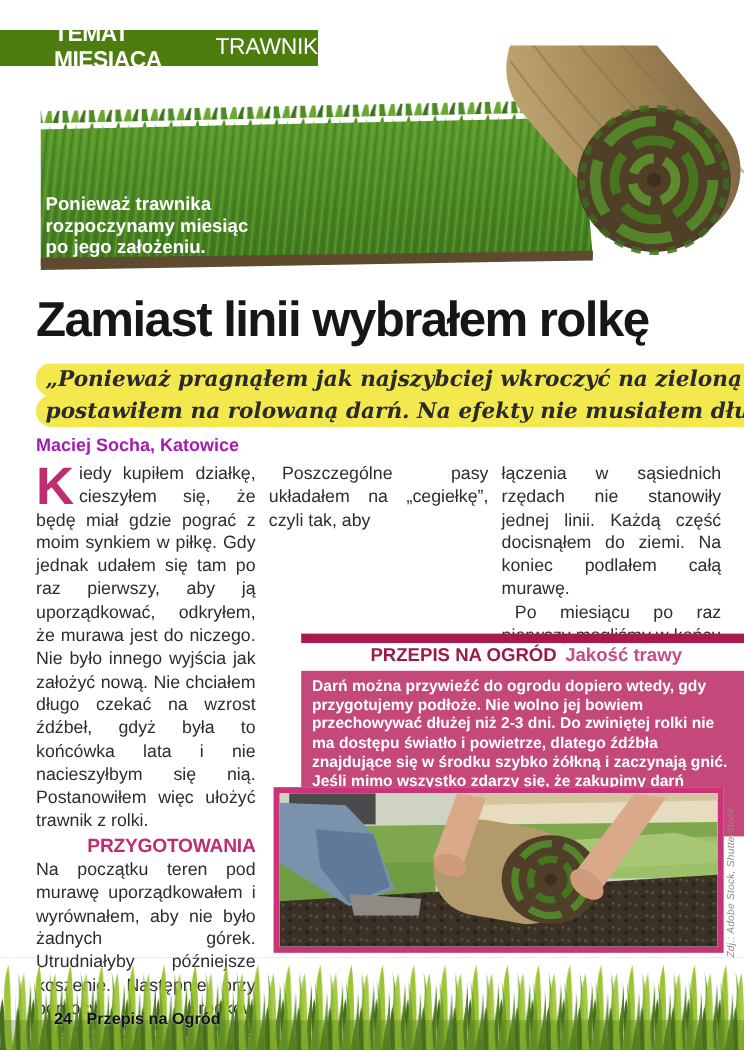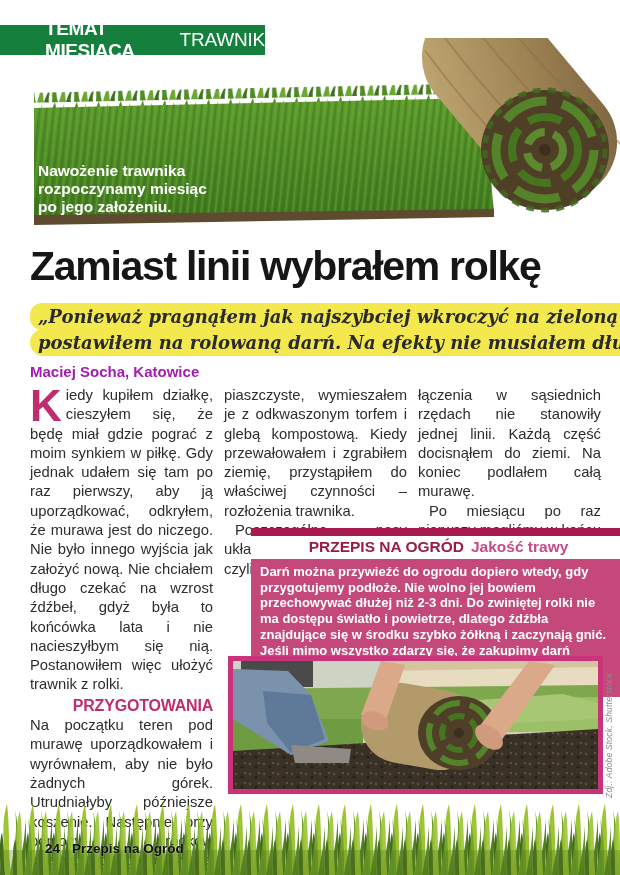--- a/index.html
+++ b/index.html
@@ -2,21 +2,21 @@
 <html><head>
 <meta charset="utf-8">
 <style>
   html,body{margin:0;padding:0;}
   body{
     width:620px;height:875px;position:relative;overflow:hidden;background:#ffffff;
     font-family:"Liberation Sans",sans-serif;
   }
   
   .banner{
-    position:absolute;left:0;top:25px;width:265px;height:30px;background:#15803d;
+    position:absolute;left:0;top:25px;width:265px;height:30px;background:#4d7c0f;
     display:flex;align-items:center;padding-left:45px;box-sizing:border-box;gap:10px;
   }
   .banner .kicker{font-weight:bold;font-size:19px;color:#fff;letter-spacing:-0.4px;}
   .banner .topic{font-weight:normal;font-size:19px;color:#fff;letter-spacing:-0.2px;}
   
   .hero{position:absolute;left:28px;top:38px;width:592px;height:192px;}
   .hero svg{display:block;}
   .hero-caption{
     position:absolute;left:10px;top:124px;color:#fff;font-weight:bold;
     font-size:15.5px;line-height:18px;white-space:pre-line;
@@ -125,42 +125,41 @@
         <path d="M538,-42 Q535,52 548,160"></path>
       </g>
       <ellipse cx="517" cy="112" rx="64" ry="60" fill="#503f27"></ellipse>
       <circle cx="517" cy="112" r="60" fill="none" stroke="#3f6a1e" stroke-width="5" stroke-dasharray="8 7" opacity="0.85"></circle>
       <circle cx="517" cy="112" r="49" fill="none" stroke="#55832a" stroke-width="9" stroke-dasharray="46 16"></circle>
       <circle cx="517" cy="112" r="33" fill="none" stroke="#47741f" stroke-width="8" stroke-dasharray="34 12"></circle>
       <circle cx="517" cy="112" r="18" fill="none" stroke="#5d8a2e" stroke-width="8" stroke-dasharray="22 9"></circle>
       <circle cx="517" cy="112" r="6" fill="#3c2f1d"></circle>
     </g>
   </svg>
-  <div class="hero-caption">Nawożenie trawnika
+  <div class="hero-caption">Ponieważ trawnika
 rozpoczynamy miesiąc
 po jego założeniu.</div>
 </div>
 
 <div class="headline">Zamiast linii wybrałem rolkę</div>
 
 <div class="quote">
   <div class="quote-line l1">„Ponieważ pragnąłem jak najszybciej wkroczyć na zieloną murawę,</div>
   <div class="quote-line l2">postawiłem na rolowaną darń. Na efekty nie musiałem długo czekać”</div>
 </div>
 
 <div class="byline">Maciej Socha, Katowice</div>
 
 <div class="col col1">
   <p class="para"><span class="dropcap">K</span><span>iedy kupiłem działkę, cieszyłem się, że będę miał gdzie pograć z moim synkiem w piłkę. Gdy jednak udałem się tam po raz pierwszy, aby ją uporządkować, odkryłem, że murawa jest do niczego. Nie było innego wyjścia jak założyć nową. Nie chciałem długo czekać na wzrost źdźbeł, gdyż była to końcówka lata i nie nacieszyłbym się nią. Postanowiłem więc ułożyć trawnik z rolki.</span></p>
   <div class="subhead">PRZYGOTOWANIA</div>
   <p class="para">Na początku teren pod murawę uporządkowałem i wyrównałem, aby nie było żadnych górek. Utrudniałyby późniejsze koszenie. Następnie przy pomocy środków chemicznych, pozbyłem się chwastów. Kiedy po około 4 dniach uschły, przekopałem teren. Przeczytałem, że aby trawa ładnie rosła, należy zapewnić jej przepuszczalną glebę o lekko kwaśnym odczynie. Ponieważ podłoże było</p>
 </div>
 
 <div class="col col2">
-  <p class="para">piaszczyste, wymieszałem je z odkwaszonym torfem i glebą kompostową. Kiedy przewałowałem i zgrabiłem ziemię, przystąpiłem do właściwej czynności – rozłożenia trawnika.</p>
   <p class="para indent">Poszczególne pasy układałem na „cegiełkę”, czyli tak, aby</p>
 </div>
 
 <div class="col col3">
   <p class="para">łączenia w sąsiednich rzędach nie stanowiły jednej linii. Każdą część docisnąłem do ziemi. Na koniec podlałem całą murawę.</p>
   <p class="para indent">Po miesiącu po raz pierwszy mogliśmy w końcu zagrać w piłkę na naszym trawniku.</p>
   <div class="signature">Maciej Socha</div>
 </div>
 
 <div class="tipbox">

